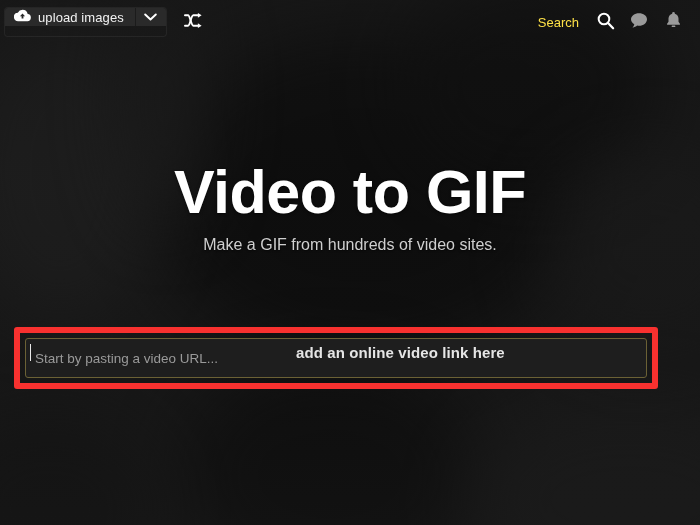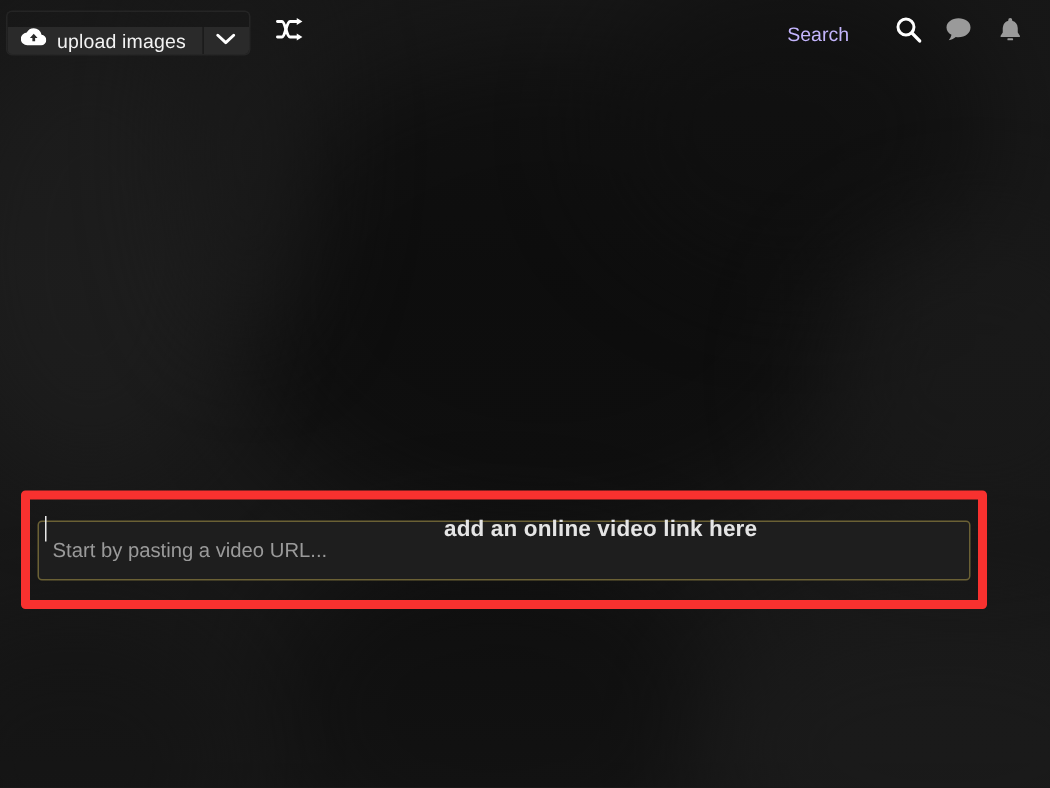--- a/index.html
+++ b/index.html
@@ -93,21 +93,21 @@
     position: absolute;
     left: 0; top: 0;
     width: 700px; height: 44px;
     display: flex;
     align-items: center;
     z-index: 5;
   }
 
   .upload-group {
     display: flex;
-    align-items: flex-end;
+    align-items: flex-start;
     margin-left: 5px;
     height: 28px;
     border-radius: 3px;
     overflow: hidden;
     box-shadow: 0 0 0 1px rgba(255,255,255,.06);
   }
   .upload-btn {
     display: flex;
     align-items: center;
     gap: 7px;
@@ -142,23 +142,23 @@
   }
 
   .topbar-right {
     margin-left: auto;
     display: flex;
     align-items: center;
     gap: 0;
     padding-right: 10px;
   }
   .search-label {
-    color: #c4b5fd;
+    color: #fde047;
     font-size: 13px;
-    margin-right: 22px;
+    margin-right: 9px;
     cursor: pointer;
   }
   .icon-btn {
     width: 34px; height: 30px;
     display: flex;
     align-items: center;
     justify-content: center;
     cursor: pointer;
     border-radius: 3px;
   }
@@ -188,21 +188,21 @@
     font-weight: normal;
     text-shadow: 0 1px 2px rgba(0,0,0,.6);
   }
 
   
   #url-highlight {
     position: absolute;
     left: 14px;
     top: 327px;
     width: 644px;
-    height: 79px;
+    height: 62px;
     border: 6px solid #f8312f;
     border-radius: 3px;
     box-sizing: border-box;
     z-index: 6;
   }
   #url-row {
     position: absolute;
     left: 0; top: 0;
     width: 100%; height: 100%;
     display: flex;
@@ -319,20 +319,24 @@
         <span>
           <svg width="17" height="18" viewBox="0 0 18 19" aria-hidden="true">
             <path fill="#9a9a9a" d="M9 1a1.4 1.4 0 0 1 1.4 1.4v.5A5.6 5.6 0 0 1 14.3 8v3.3l1.5 2.2v.9H2.2v-.9l1.5-2.2V8a5.6 5.6 0 0 1 3.9-5.1v-.5A1.4 1.4 0 0 1 9 1z"></path>
             <rect x="7" y="15.3" width="4" height="1.5" rx=".5" fill="#9a9a9a"></rect>
           </svg>
         </span>
       </div>
     </div>
   </div>
 
+  <div id="hero">
+    <h1 id="hero-title">Video to GIF</h1>
+    <p id="hero-subtitle">Make a GIF from hundreds of video sites.</p>
+  </div>
 
   <div id="url-highlight">
     <div id="url-row">
       <input id="url-input" type="text" placeholder="Start by pasting a video URL..." style="">
     </div>
   </div>
   <div id="caret-mark"></div>
   <div id="annotation-text">add an online video link here</div>
 
 </div>

